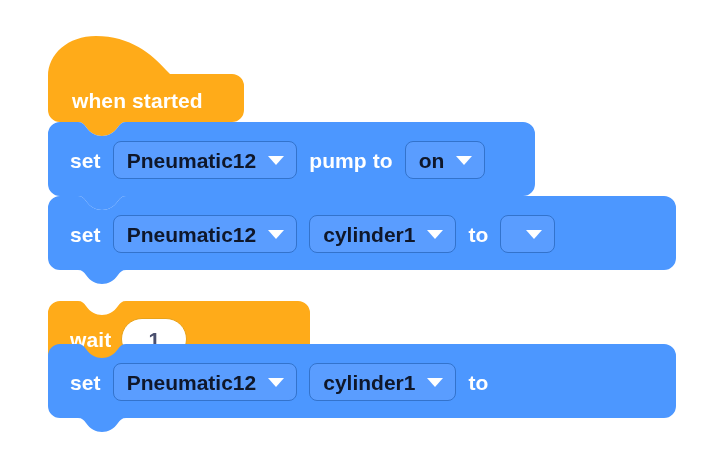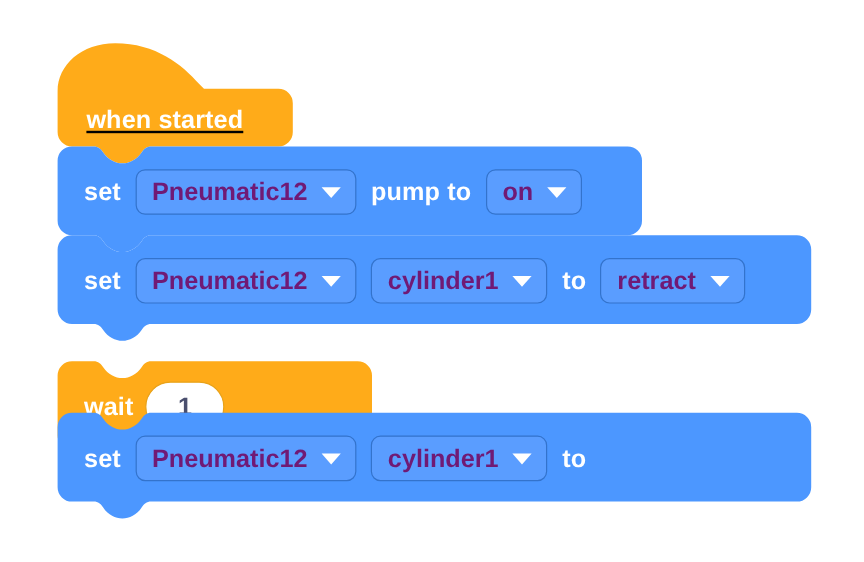--- a/index.html
+++ b/index.html
@@ -50,21 +50,21 @@
     border-radius: 8px;
     height: 38px;
     box-sizing: border-box;
     padding: 0 10px 0 13px;
   }
   .field.blue {
     background: #5a9dff;
     border: 1px solid #3373cc;
   }
   .field .ftext {
-    color: #701a75;
+    color: #0f172a;
     font-size: 21px;
     font-weight: bold;
     line-height: 1;
   }
   .caret {
     width: 0;
     height: 0;
     border-left: 8px solid transparent;
     border-right: 8px solid transparent;
     border-top: 9px solid #ffffff;
@@ -116,21 +116,21 @@
                A12,12 0 0 1 184,90
                L78,90
                C74,90 72,92 70,95
                C66,101 60,104 54,104
                C48,104 42,101 38,95
                C36,92 34,90 30,90
                L12,90
                A12,12 0 0 1 0,78
                Z" fill="#ffab19"></path>
     </svg>
-    <div class="row" style="left:24px; top:54px; height:28px;text-decoration:underline;">
+    <div class="row" style="left:24px; top:54px; height:28px;">
       <span class="lbl">when started</span>
     </div>
   </div>
 
   <div class="block" style="left:48px; top:122px; width:487px; height:74px;">
     <svg width="487" height="78" viewBox="0 0 487 78">
       <path d="M0,12
                A12,12 0 0 1 12,0
                L30,0
                C34,0 36,2 38,5
@@ -198,21 +198,20 @@
       </span>
       <span class="gap"></span>
       <span class="field blue">
         <span class="ftext">cylinder1</span>
         <span class="caret"></span>
       </span>
       <span class="gap"></span>
       <span class="lbl">to</span>
       <span class="gap"></span>
       <span class="field blue">
-        <span class="ftext">retract</span>
         <span class="caret"></span>
       </span>
     </div>
   </div>
 
   <div class="block" style="left:48px; top:270px; width:262px; height:74px;margin-top:31px;">
     <svg width="262" height="78" viewBox="0 0 262 78">
       <path d="M0,12
                A12,12 0 0 1 12,0
                L30,0

